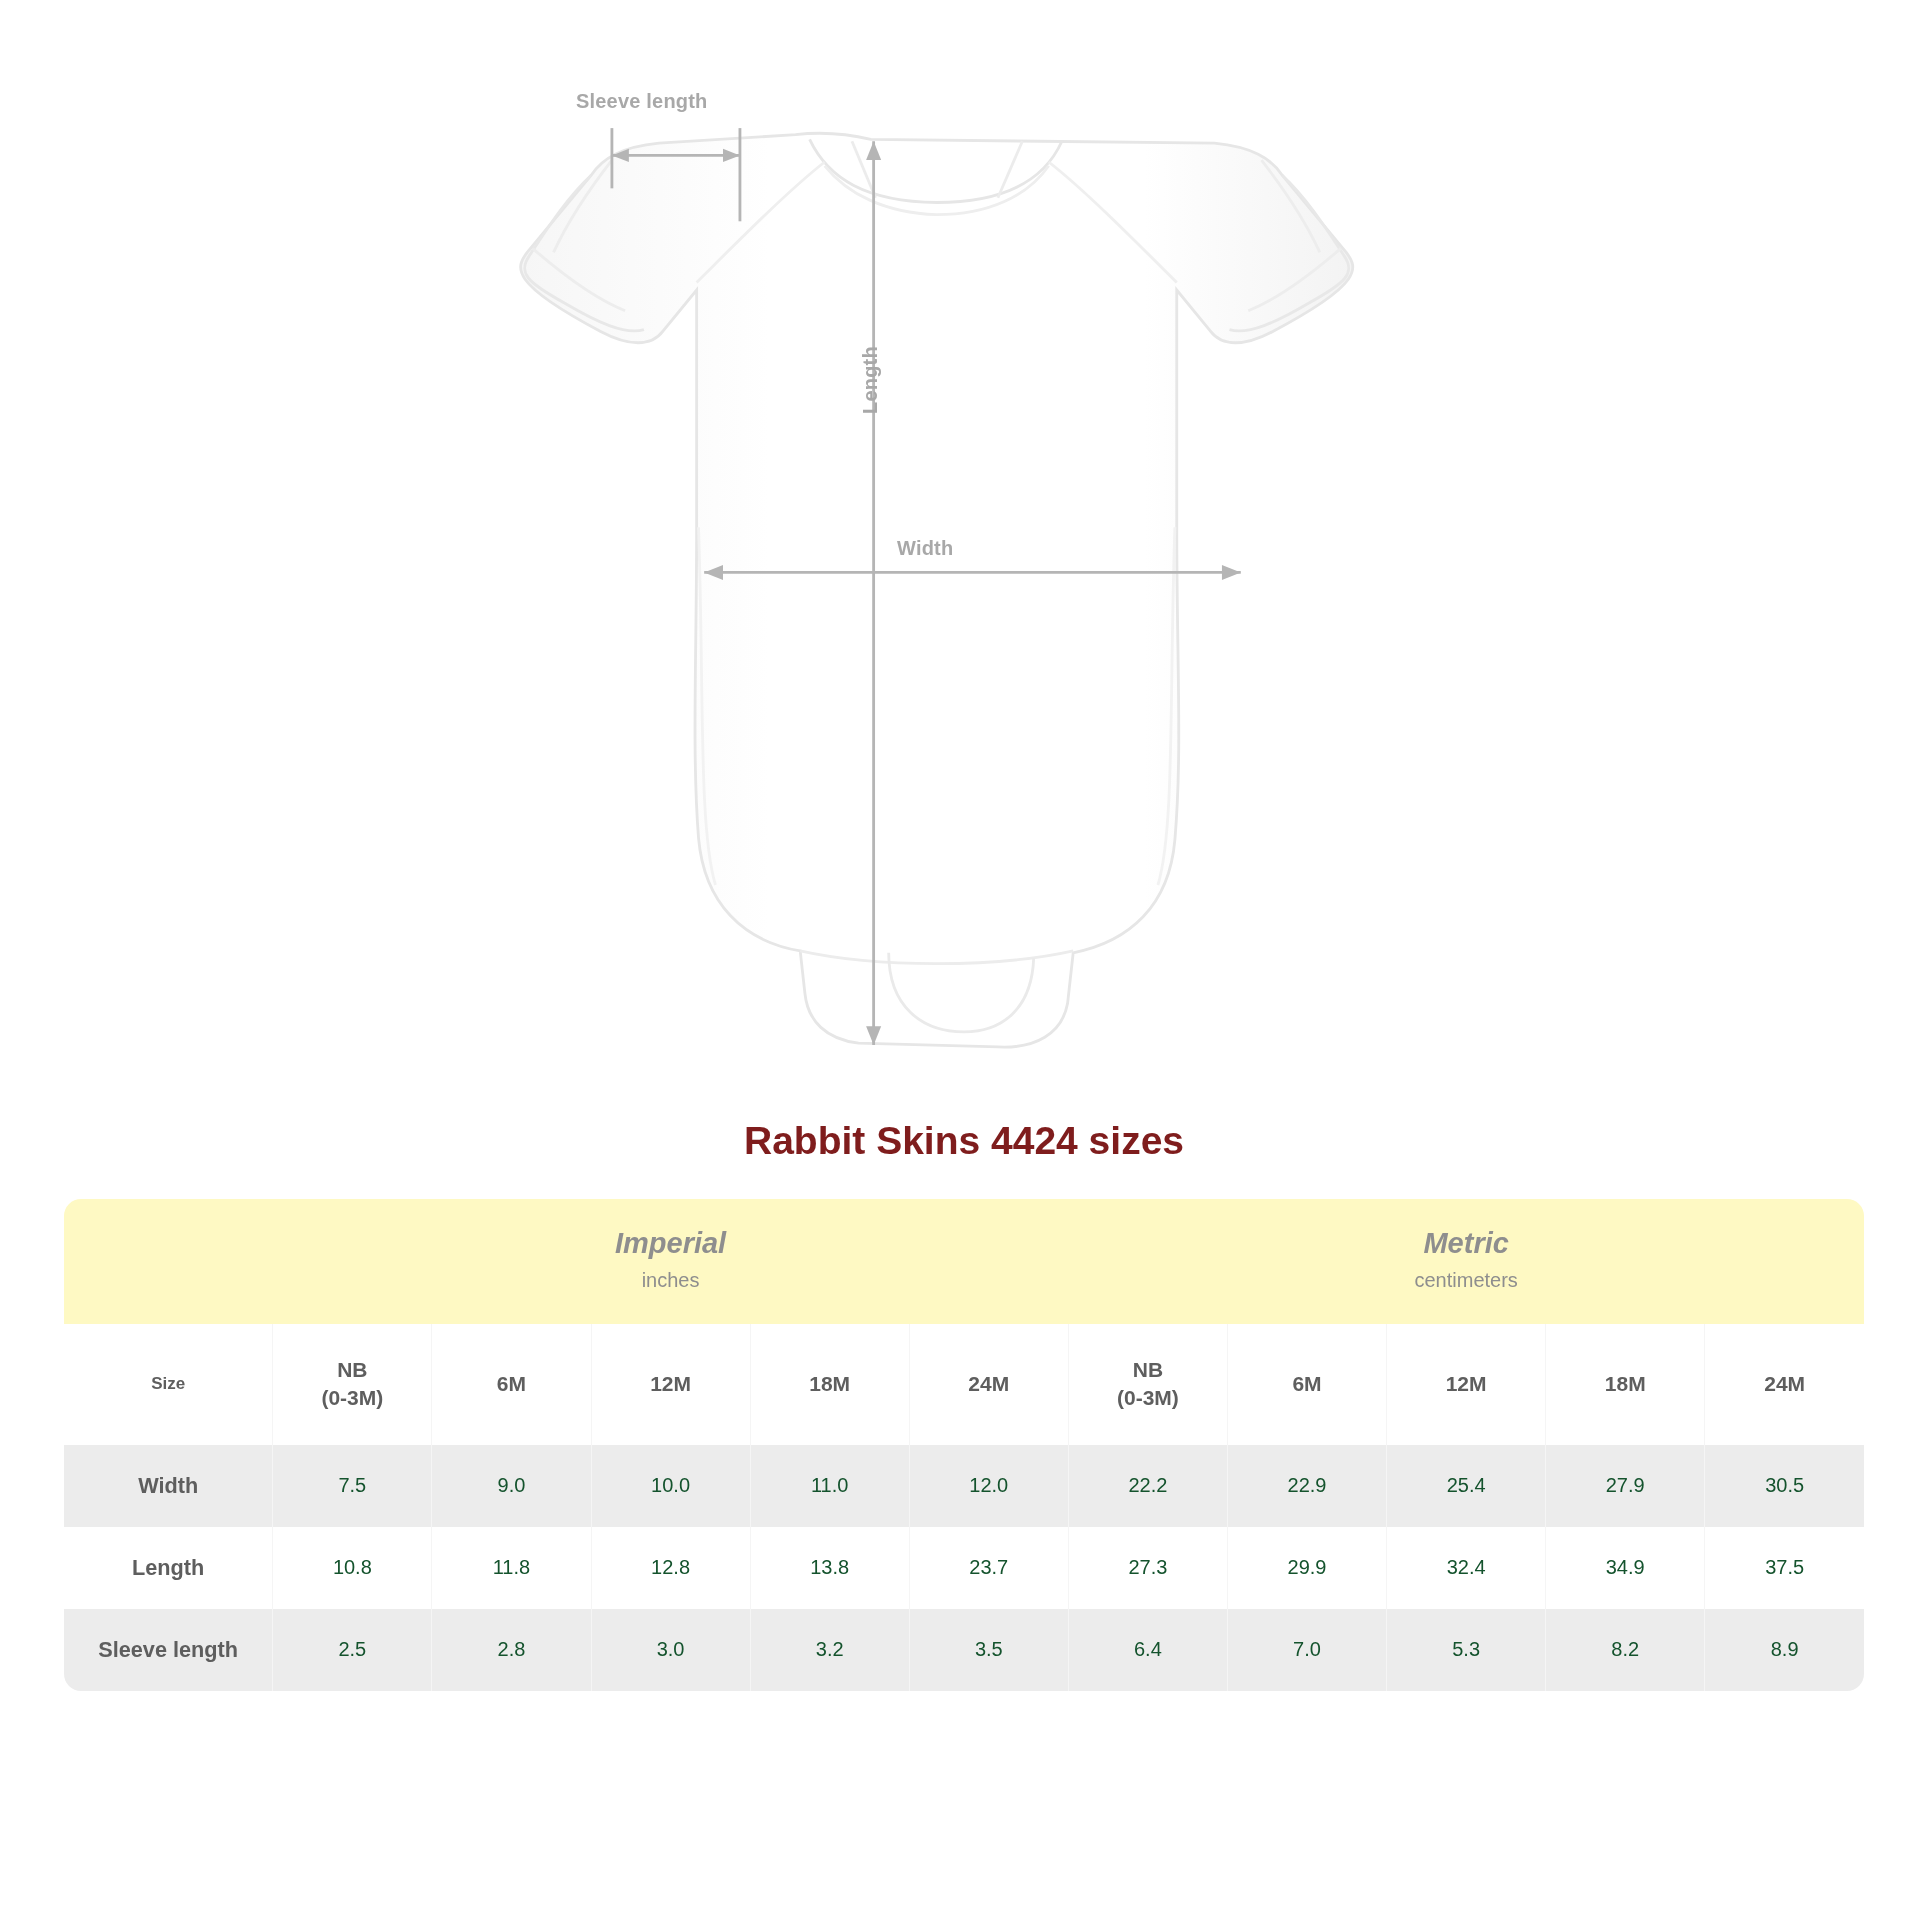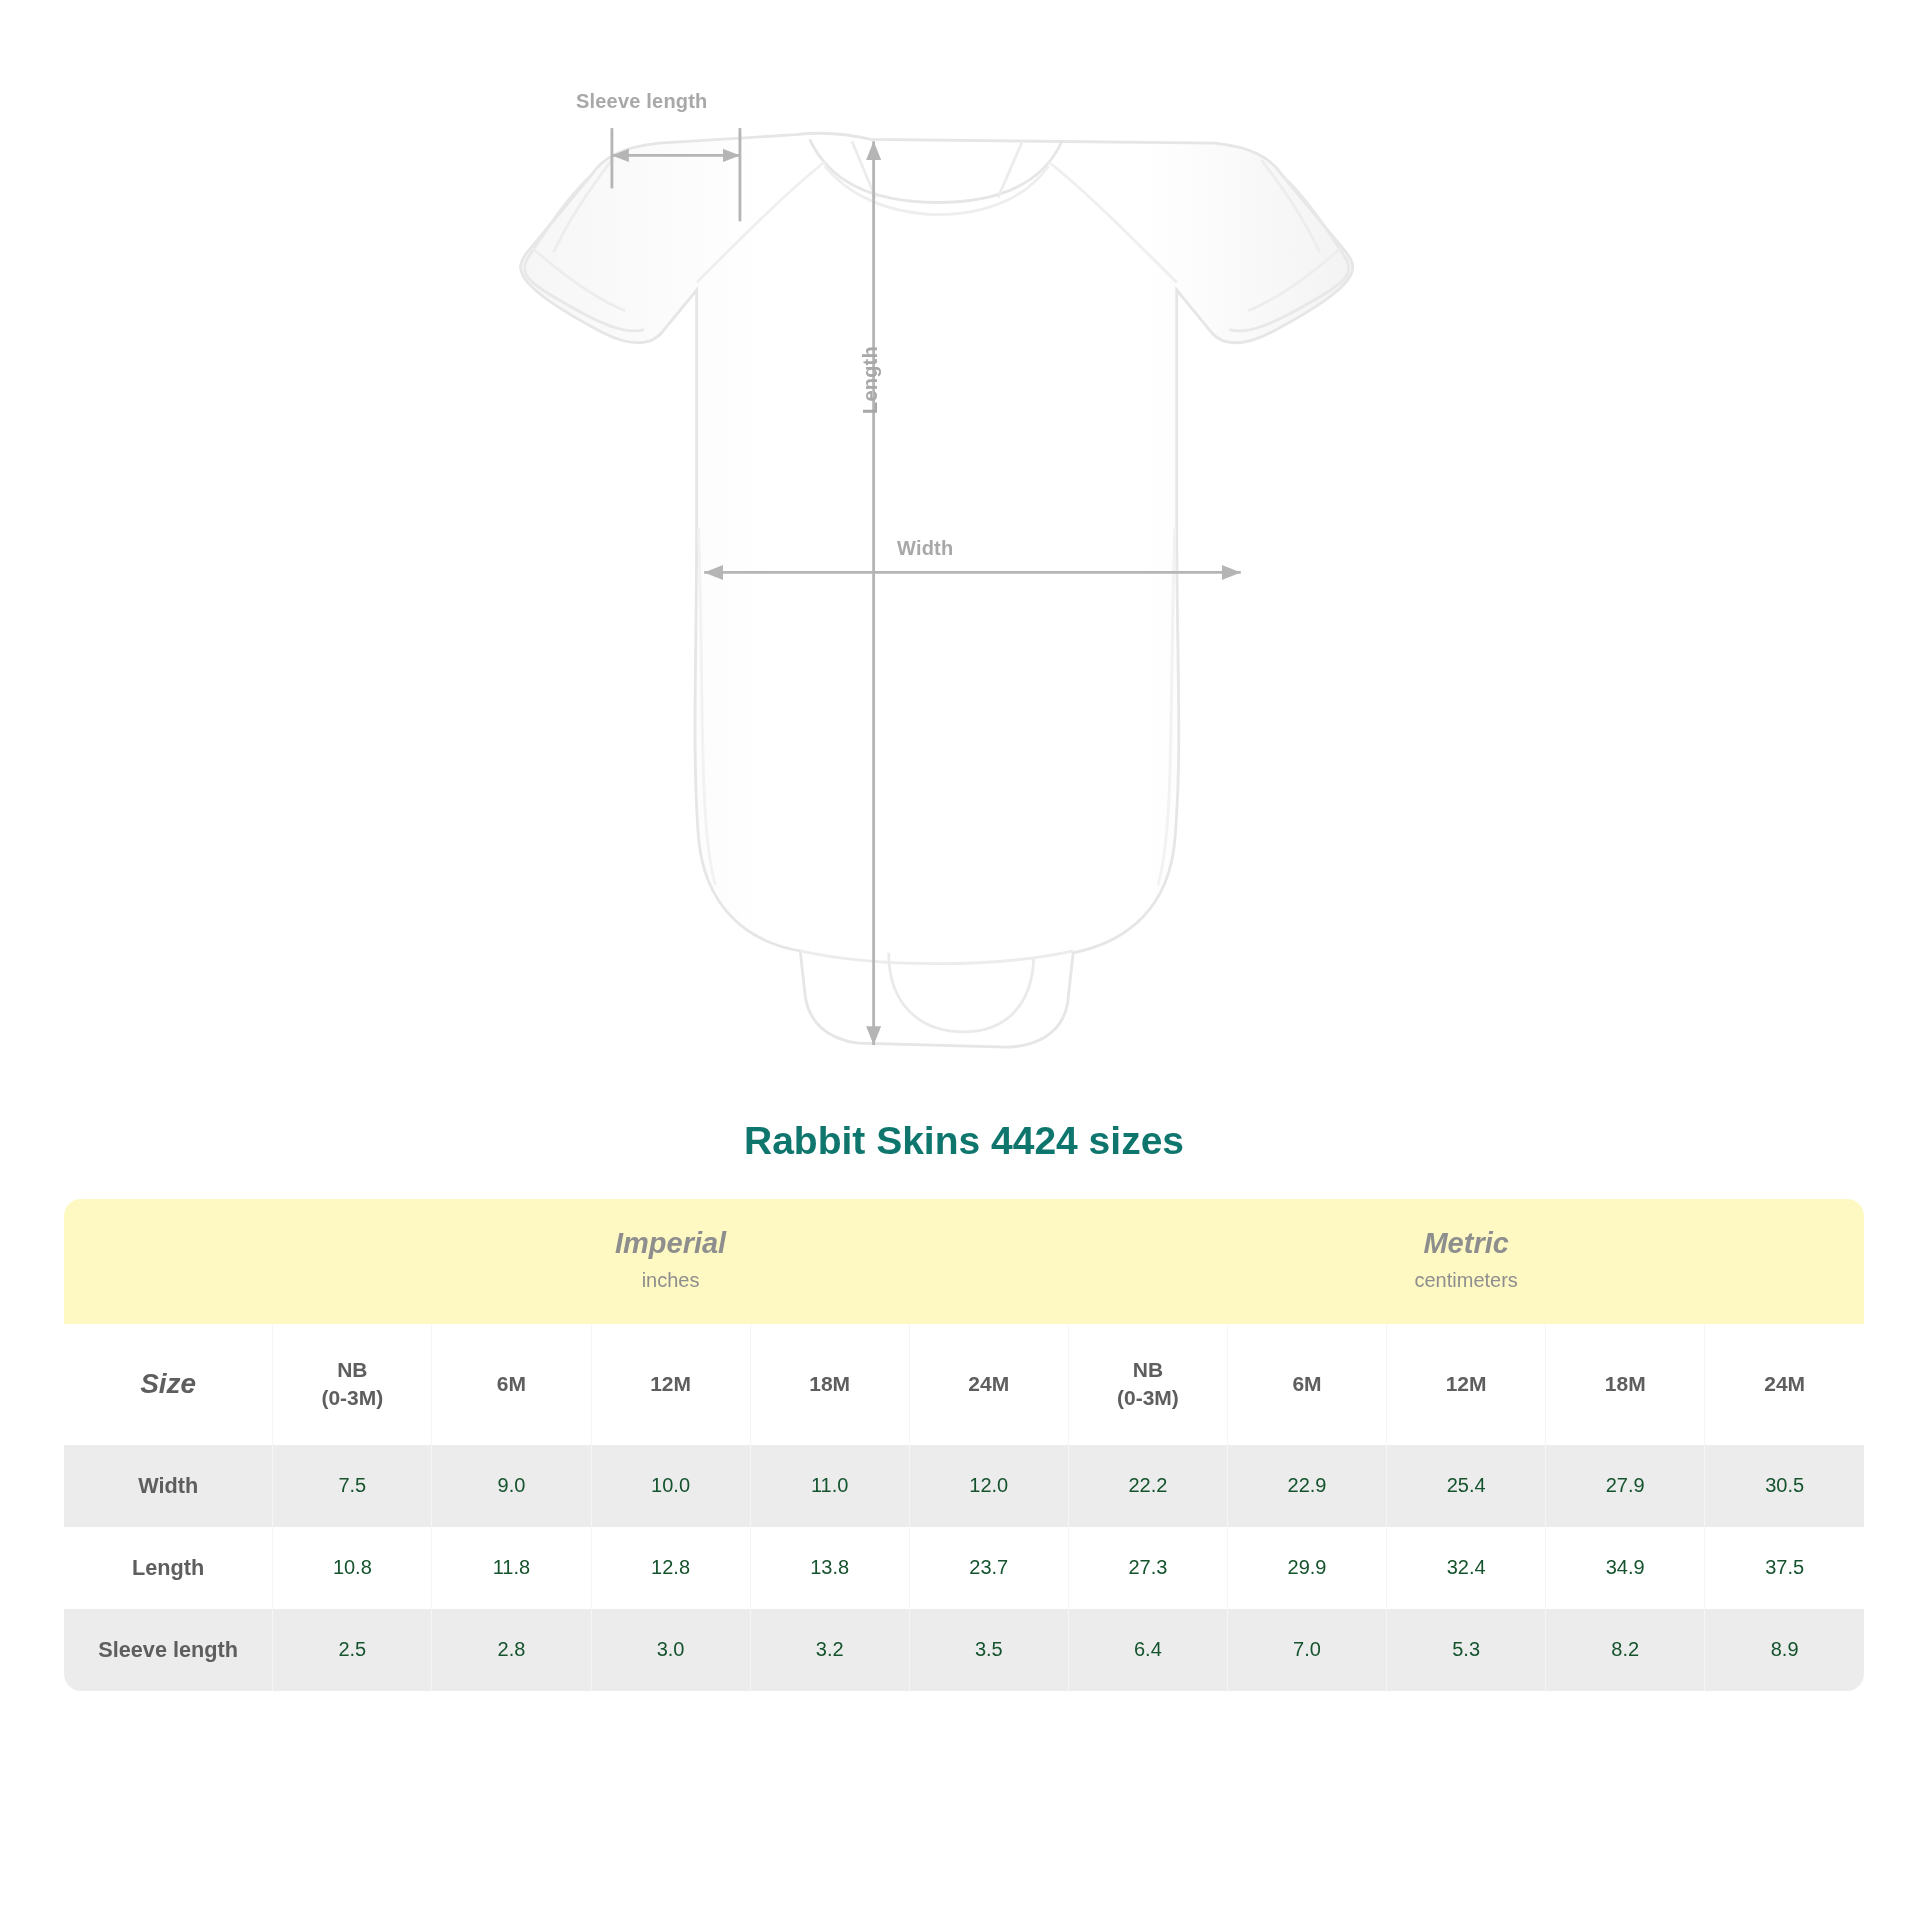--- a/index.html
+++ b/index.html
@@ -49,21 +49,21 @@
   }
 
   
   .title-block {
     text-align: center;
     margin-top: 7.5px;
   }
   .chart-title {
     font-size: 39px;
     font-weight: bold;
-    color: #0f766e;
+    color: #7f1d1d;
     margin: 0 0 21px 0;
   }
   .chart-note {
     font-size: 21px;
     font-style: italic;
     color: #8e8e8e;
     margin: 0;
   }
 
   
@@ -102,22 +102,21 @@
   }
   .head-row td {
     background: #ffffff;
     padding: 32px 0;
     font-size: 21px;
     font-weight: bold;
     color: #5e5e5e;
     line-height: 1.35;
   }
   .head-row td.rowlabel-head {
-    font-size: 28px;
-    font-style: italic;
+    font-size: 17px;
   }
   .data-row td {
     padding: 28px 0;
     font-size: 20px;
     color: #14532d;
   }
   .data-row td.rowlabel {
     font-weight: bold;
     font-size: 21.7px;
     color: #5e5e5e;

